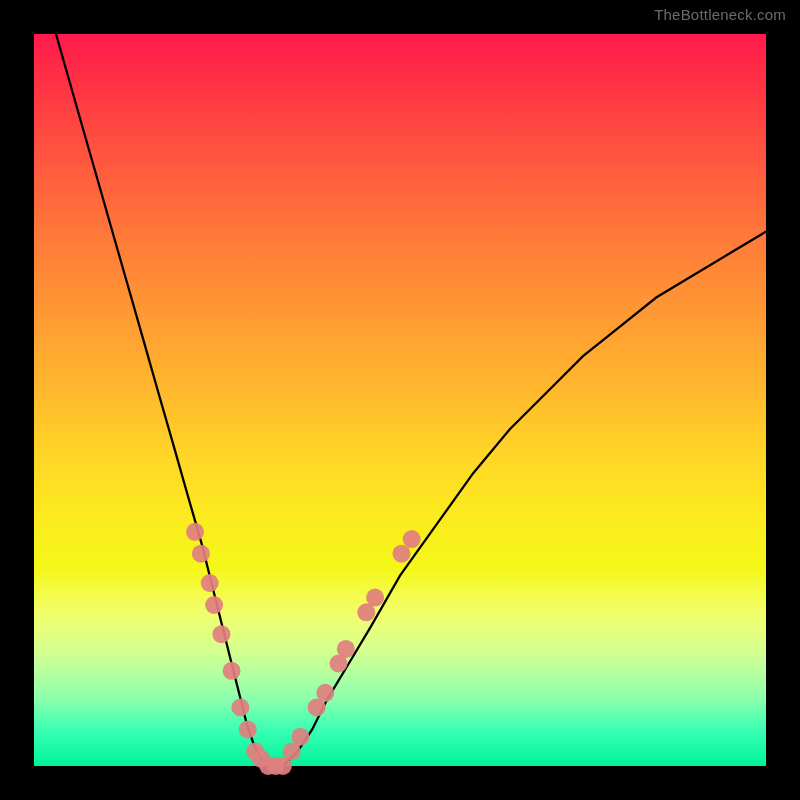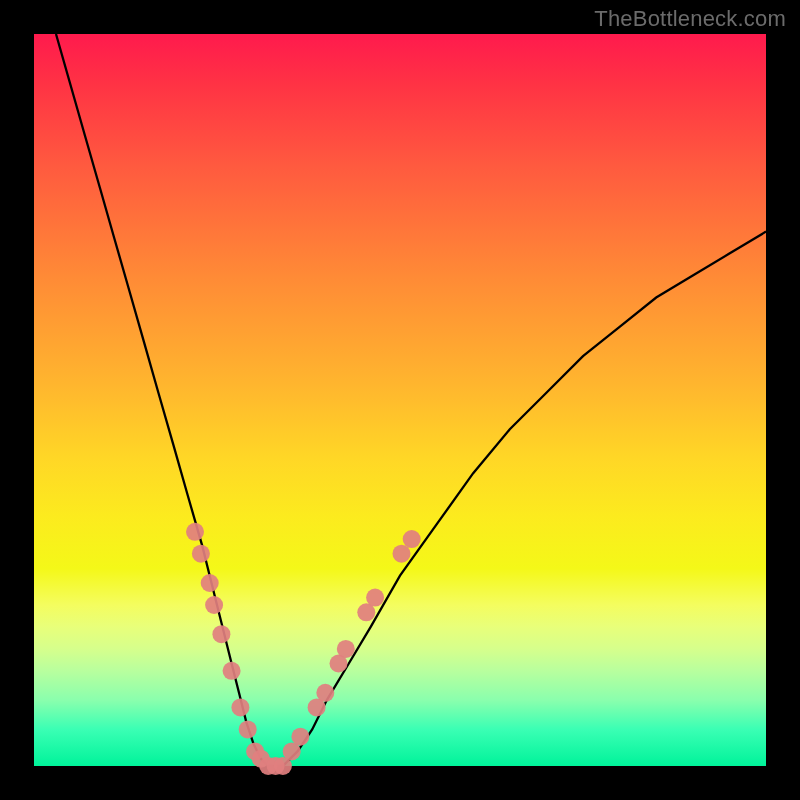--- a/index.html
+++ b/index.html
@@ -34,21 +34,21 @@
       #8affad 91%,
       #3affb4 95%,
       #00f39a 100%
     );
   }
   .watermark {
     position: absolute;
     top: 6px;
     right: 14px;
     color: #6b6b6b;
-    font-size: 22px;
+    font-size: 15px;
     letter-spacing: 0.2px;
   }
   svg.curve {
     position: absolute;
     left: 0;
     top: 0;
     width: 732px;
     height: 732px;
     overflow: visible;
   }

